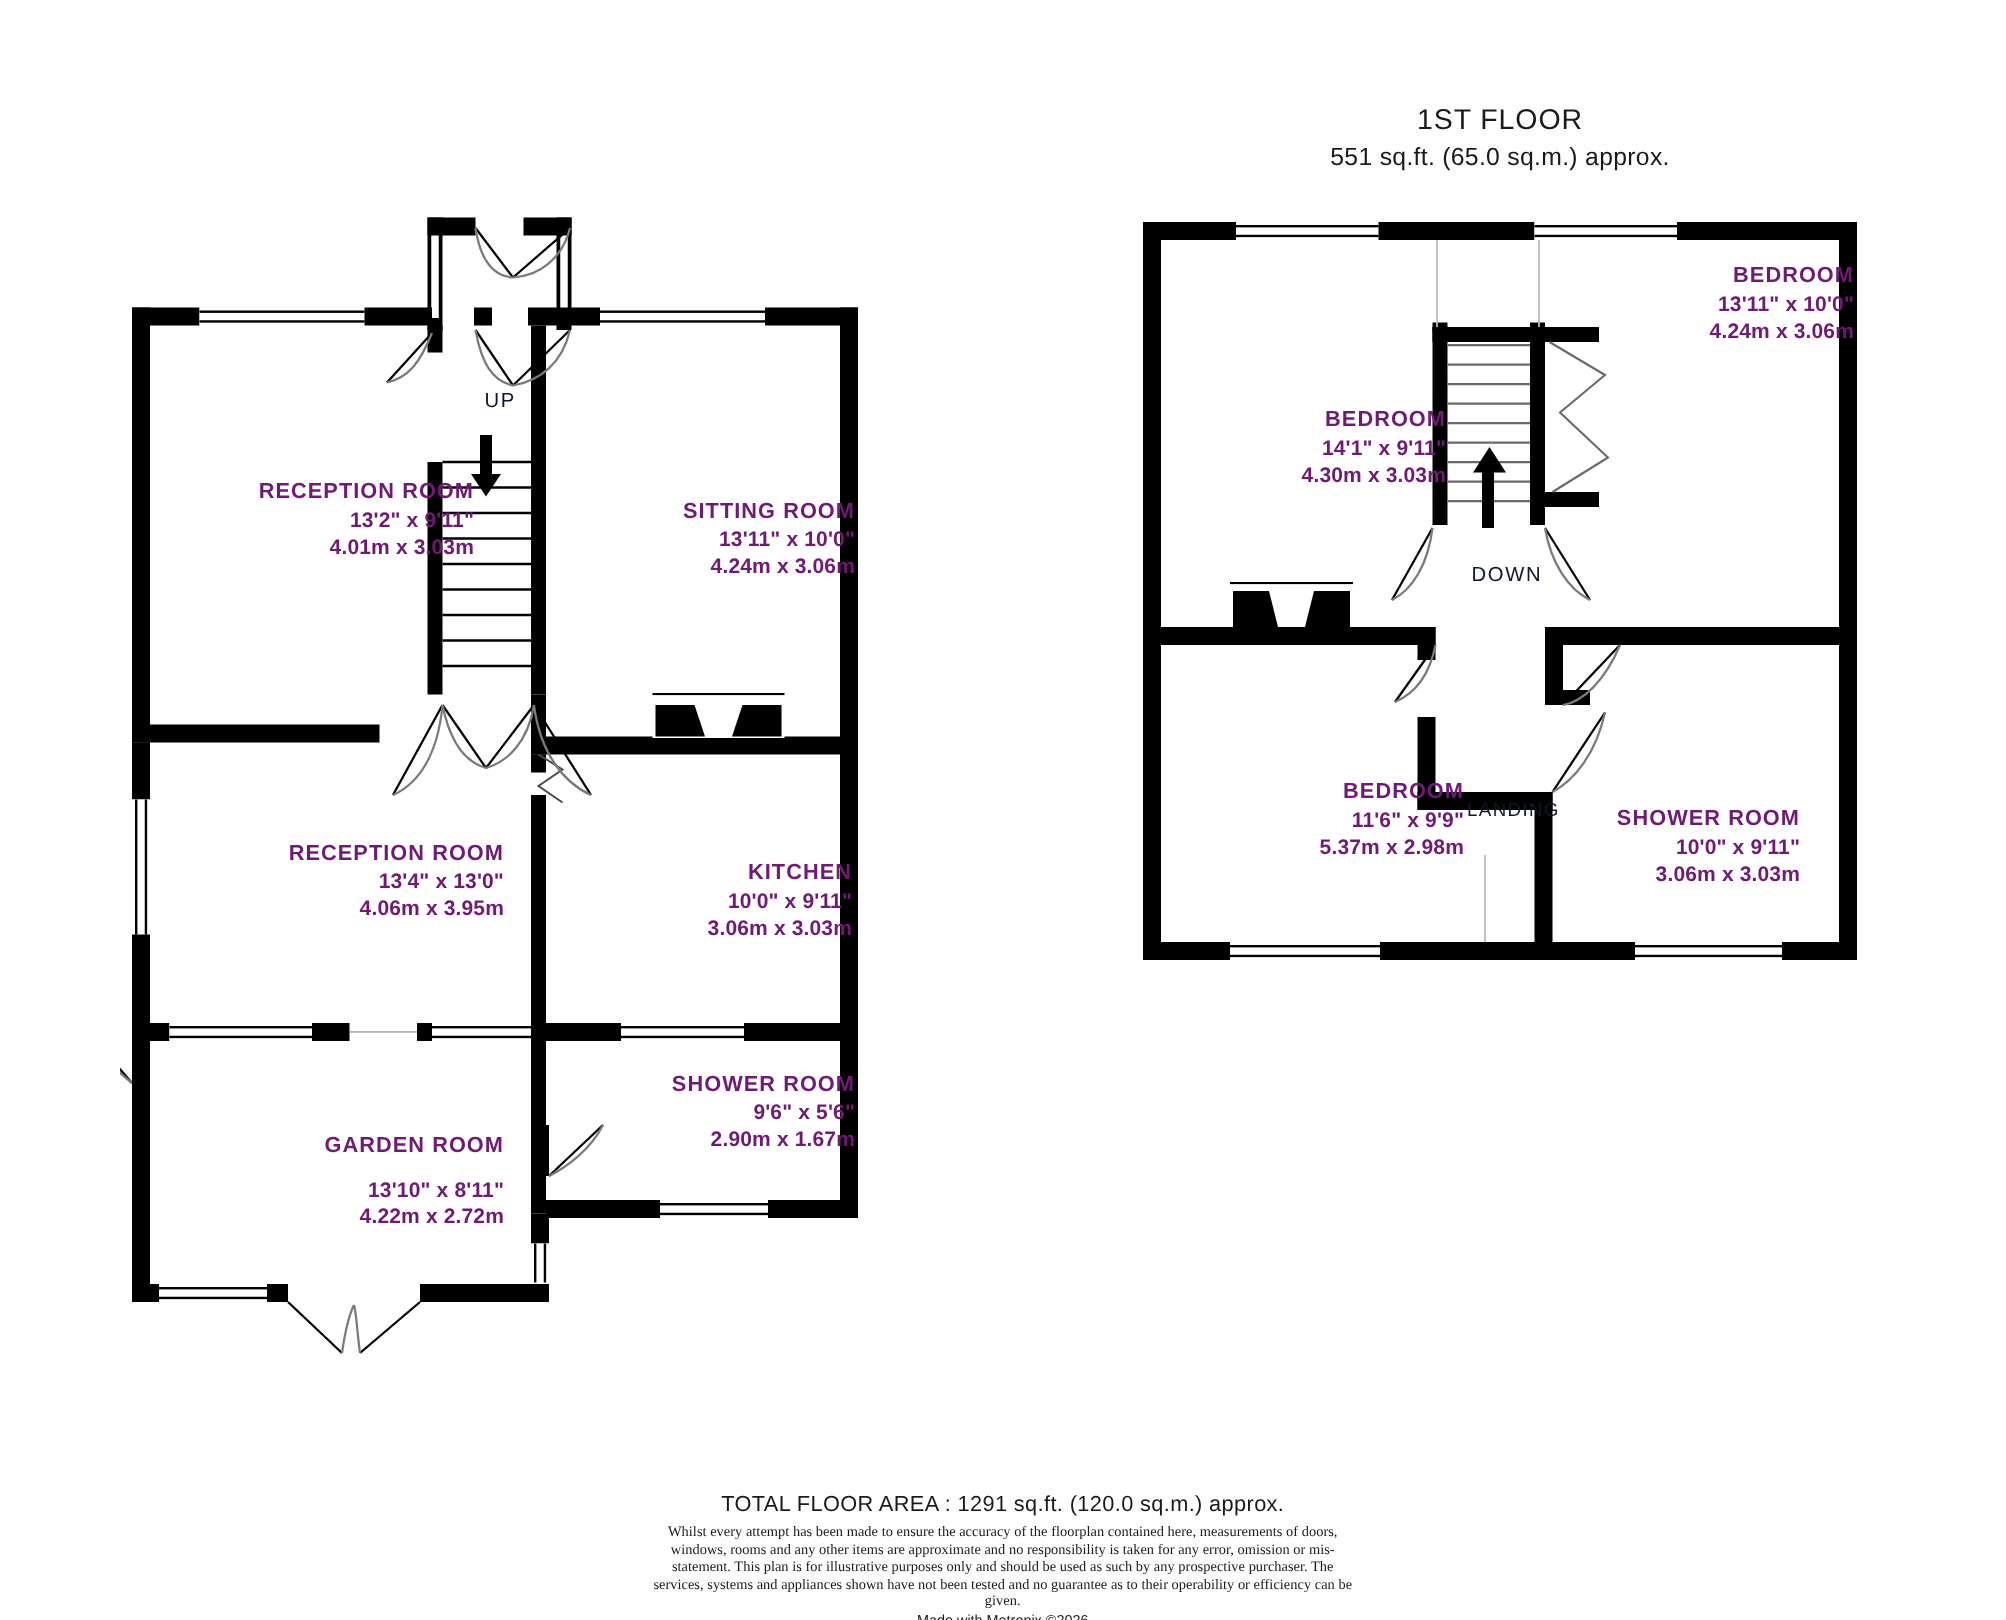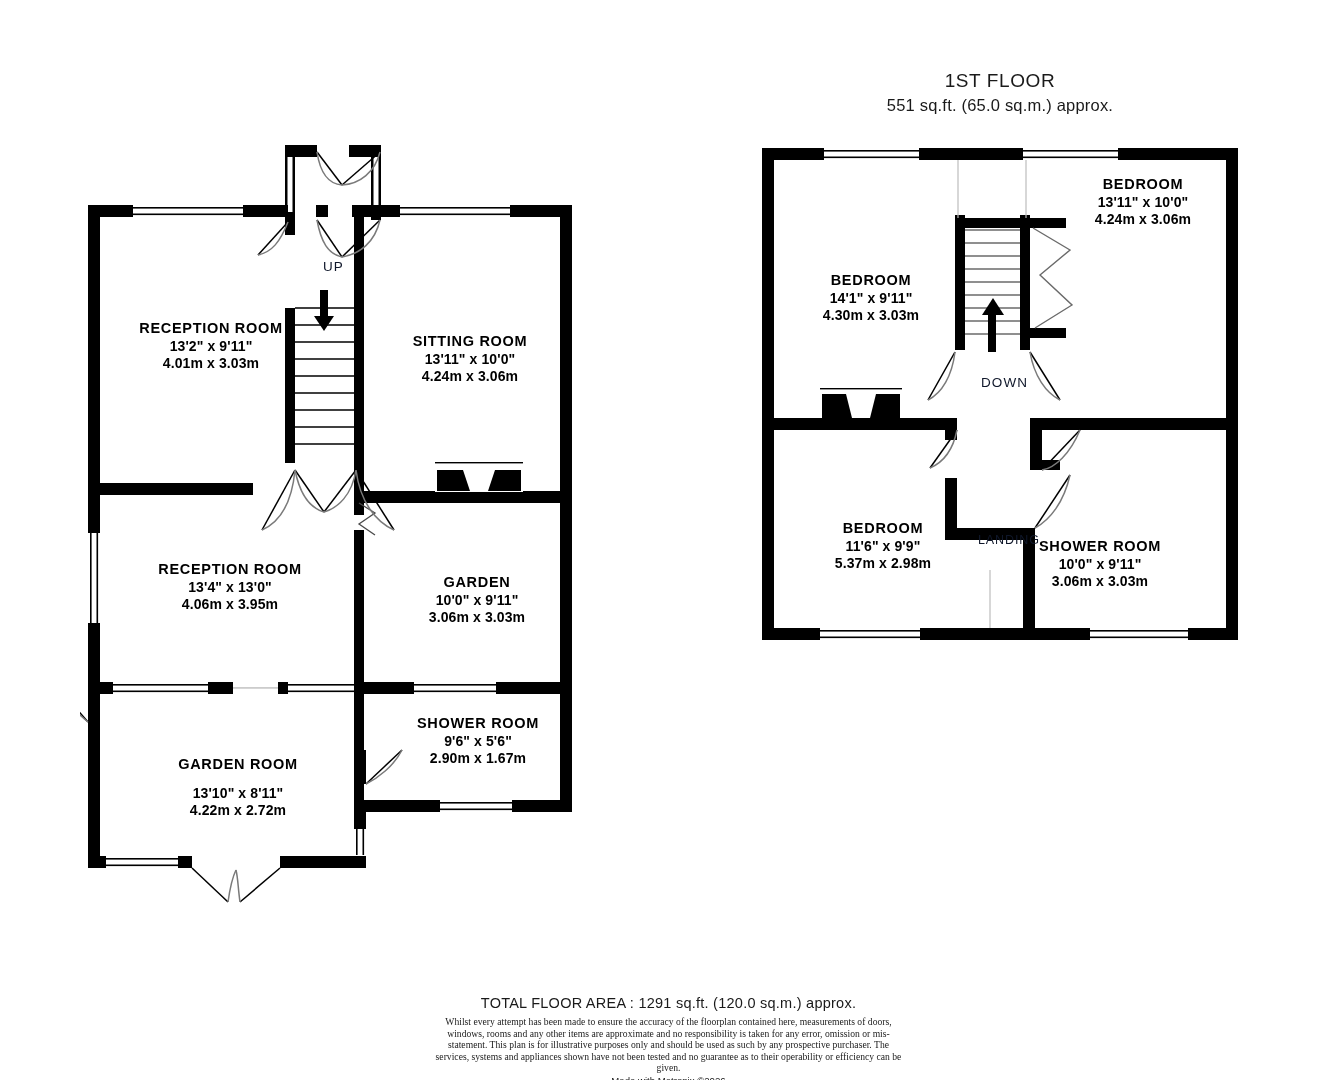--- a/index.html
+++ b/index.html
@@ -24,22 +24,22 @@
     line-height: 25px;
     white-space: nowrap;
   }
   .floor-heading .sub {
     font-size: 16.5px;
     letter-spacing: 0.2px;
   }
   .plan-svg { position: absolute; display: block; }
   .roomlabel {
     position: absolute;
-    text-align: center;
-    color: #000000;
+    text-align: right;
+    color: #701a75;
     font-weight: bold;
     font-size: 14.5px;
     line-height: 17.5px;
     white-space: nowrap;
     letter-spacing: 0.2px;
   }
   .roomlabel .nm { font-size: 14.5px; letter-spacing: 0.7px; }
   .roomlabel .dim { font-size: 14px; letter-spacing: 0.1px; }
   .roomlabel.gap .dim1 { display:block; margin-top: 11px; }
   .plain-label {
@@ -250,21 +250,21 @@
     <span class="dim">4.24m  x 3.06m</span>
   </div>
 
   <div class="roomlabel" style="left:124px; top:561px; width:212px;">
     <span class="nm">RECEPTION ROOM</span><br>
     <span class="dim">13'4"  x 13'0"</span><br>
     <span class="dim">4.06m  x 3.95m</span>
   </div>
 
   <div class="roomlabel" style="left:386px; top:574px; width:182px;">
-    <span class="nm">GARDEN</span><br>
+    <span class="nm">KITCHEN</span><br>
     <span class="dim">10'0"  x 9'11"</span><br>
     <span class="dim">3.06m  x 3.03m</span>
   </div>
 
   <div class="roomlabel" style="left:386px; top:715px; width:184px;">
     <span class="nm">SHOWER ROOM</span><br>
     <span class="dim">9'6"  x 5'6"</span><br>
     <span class="dim">2.90m  x 1.67m</span>
   </div>
 

